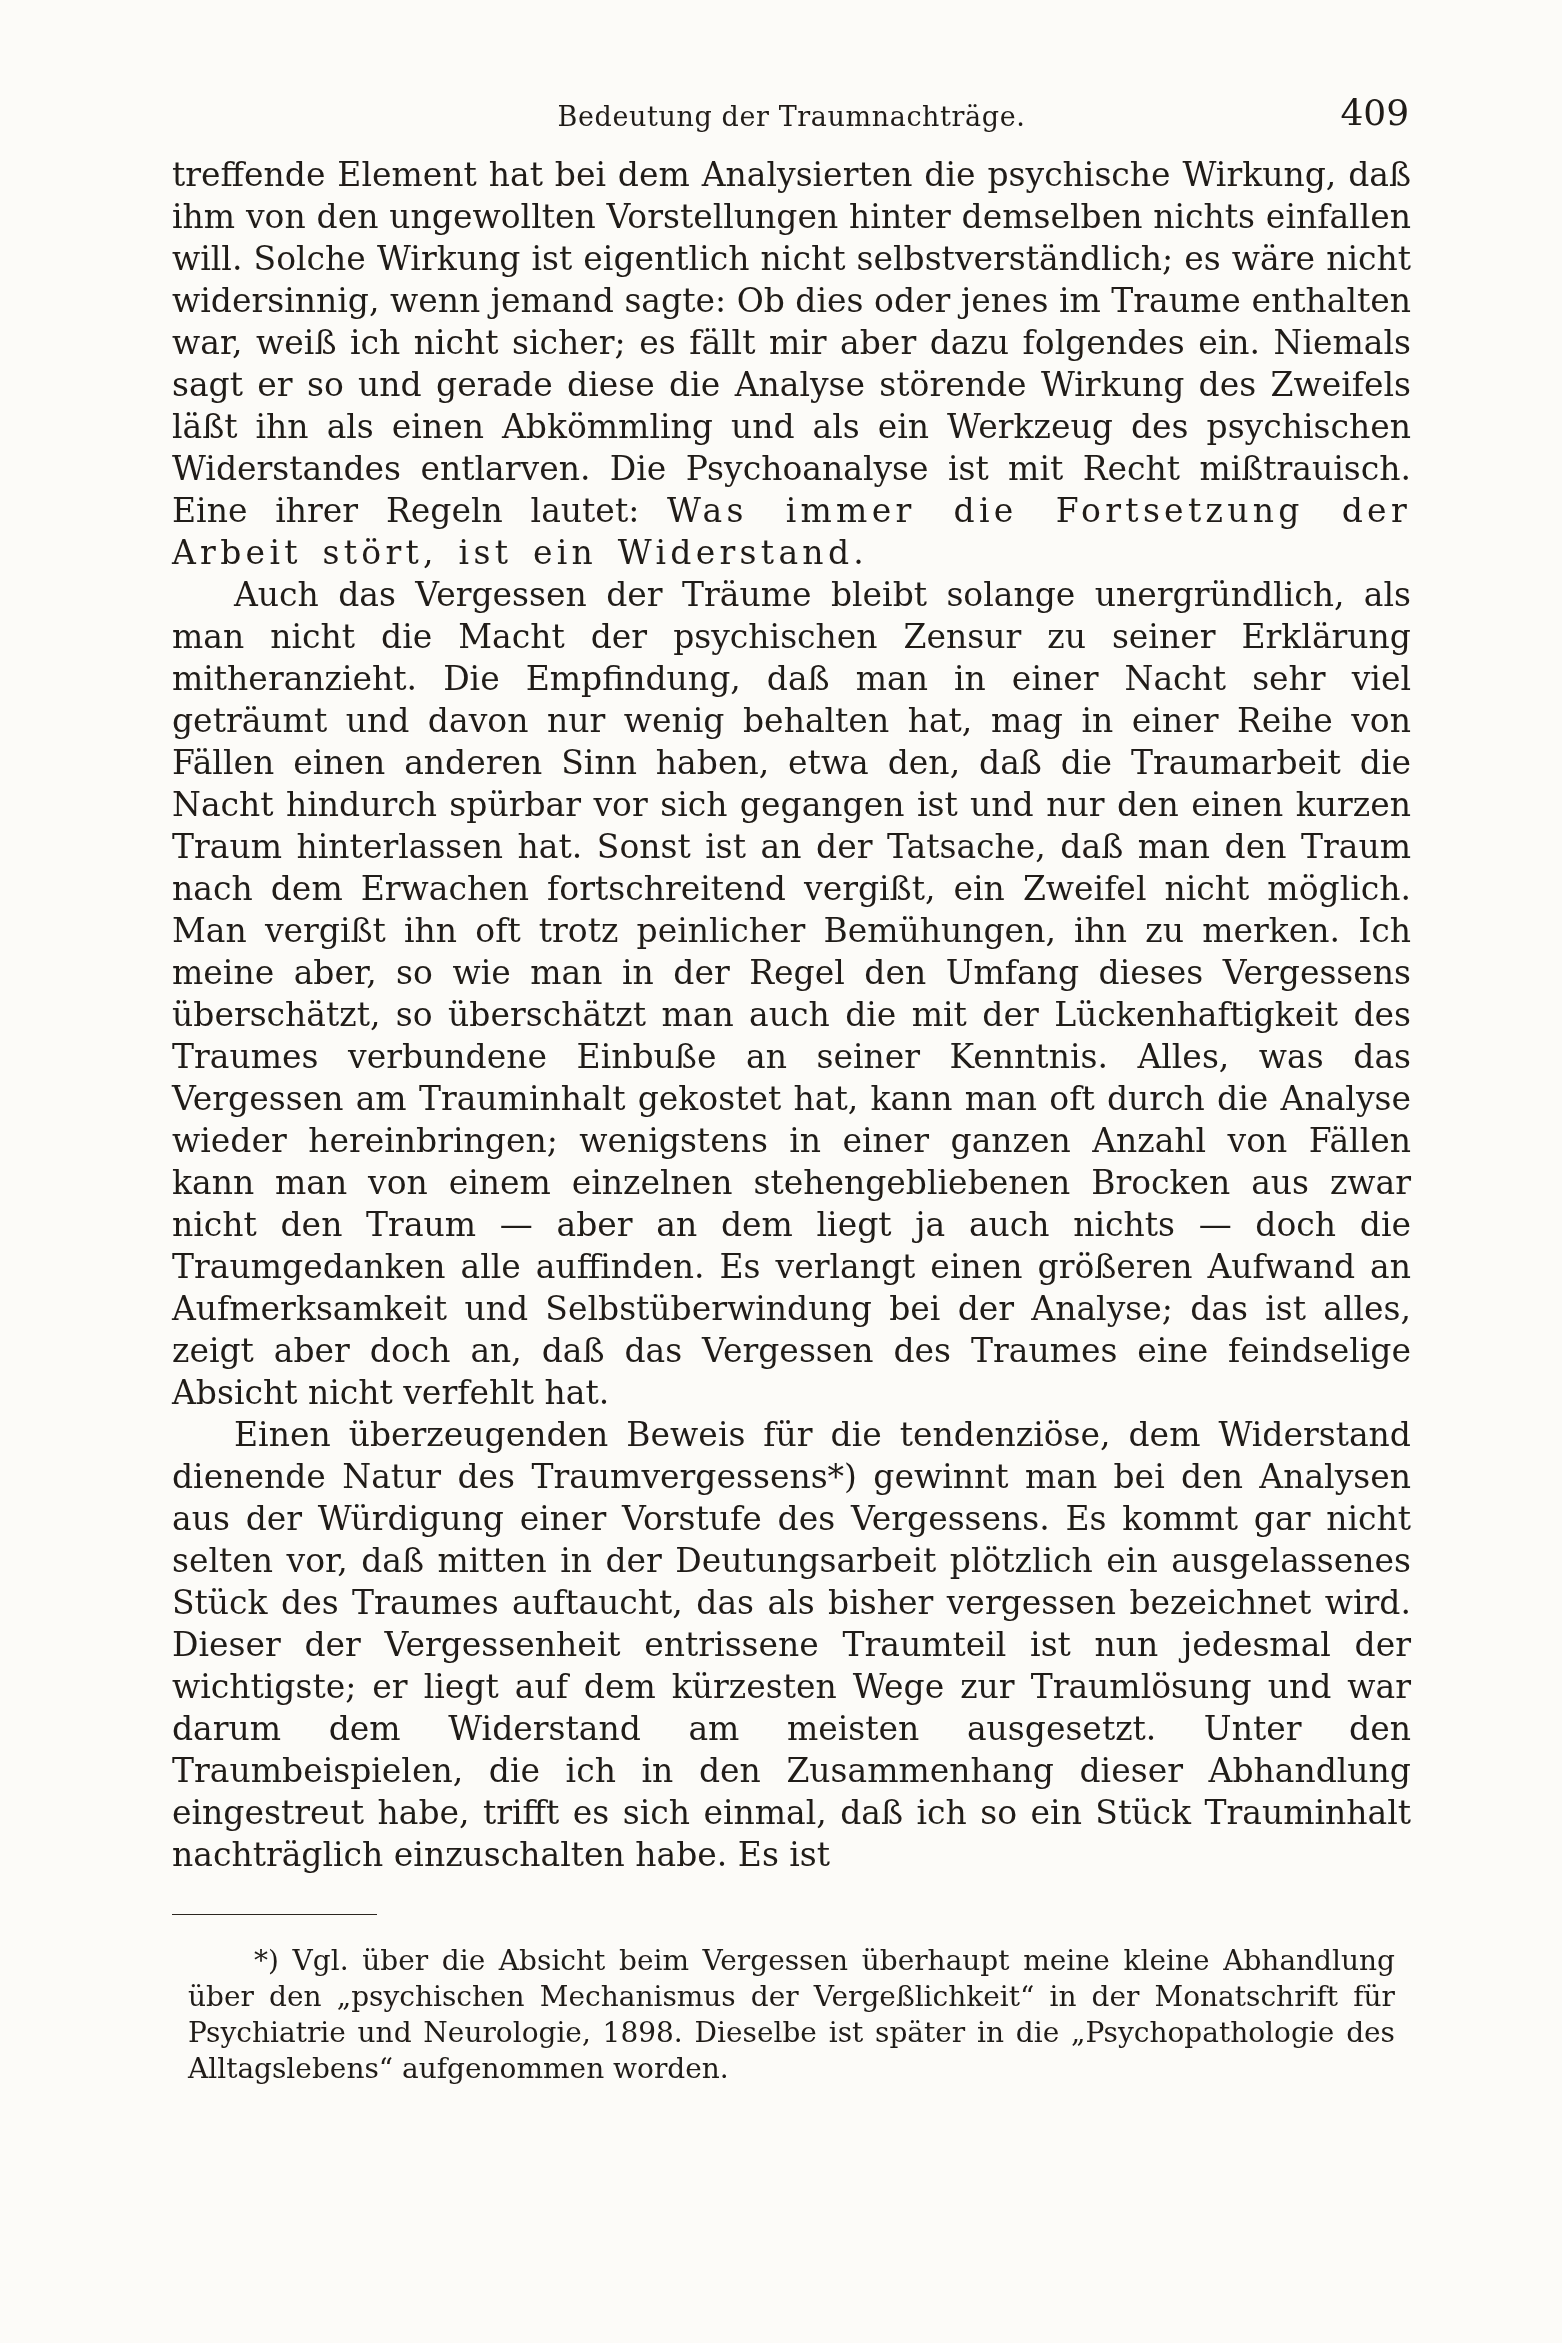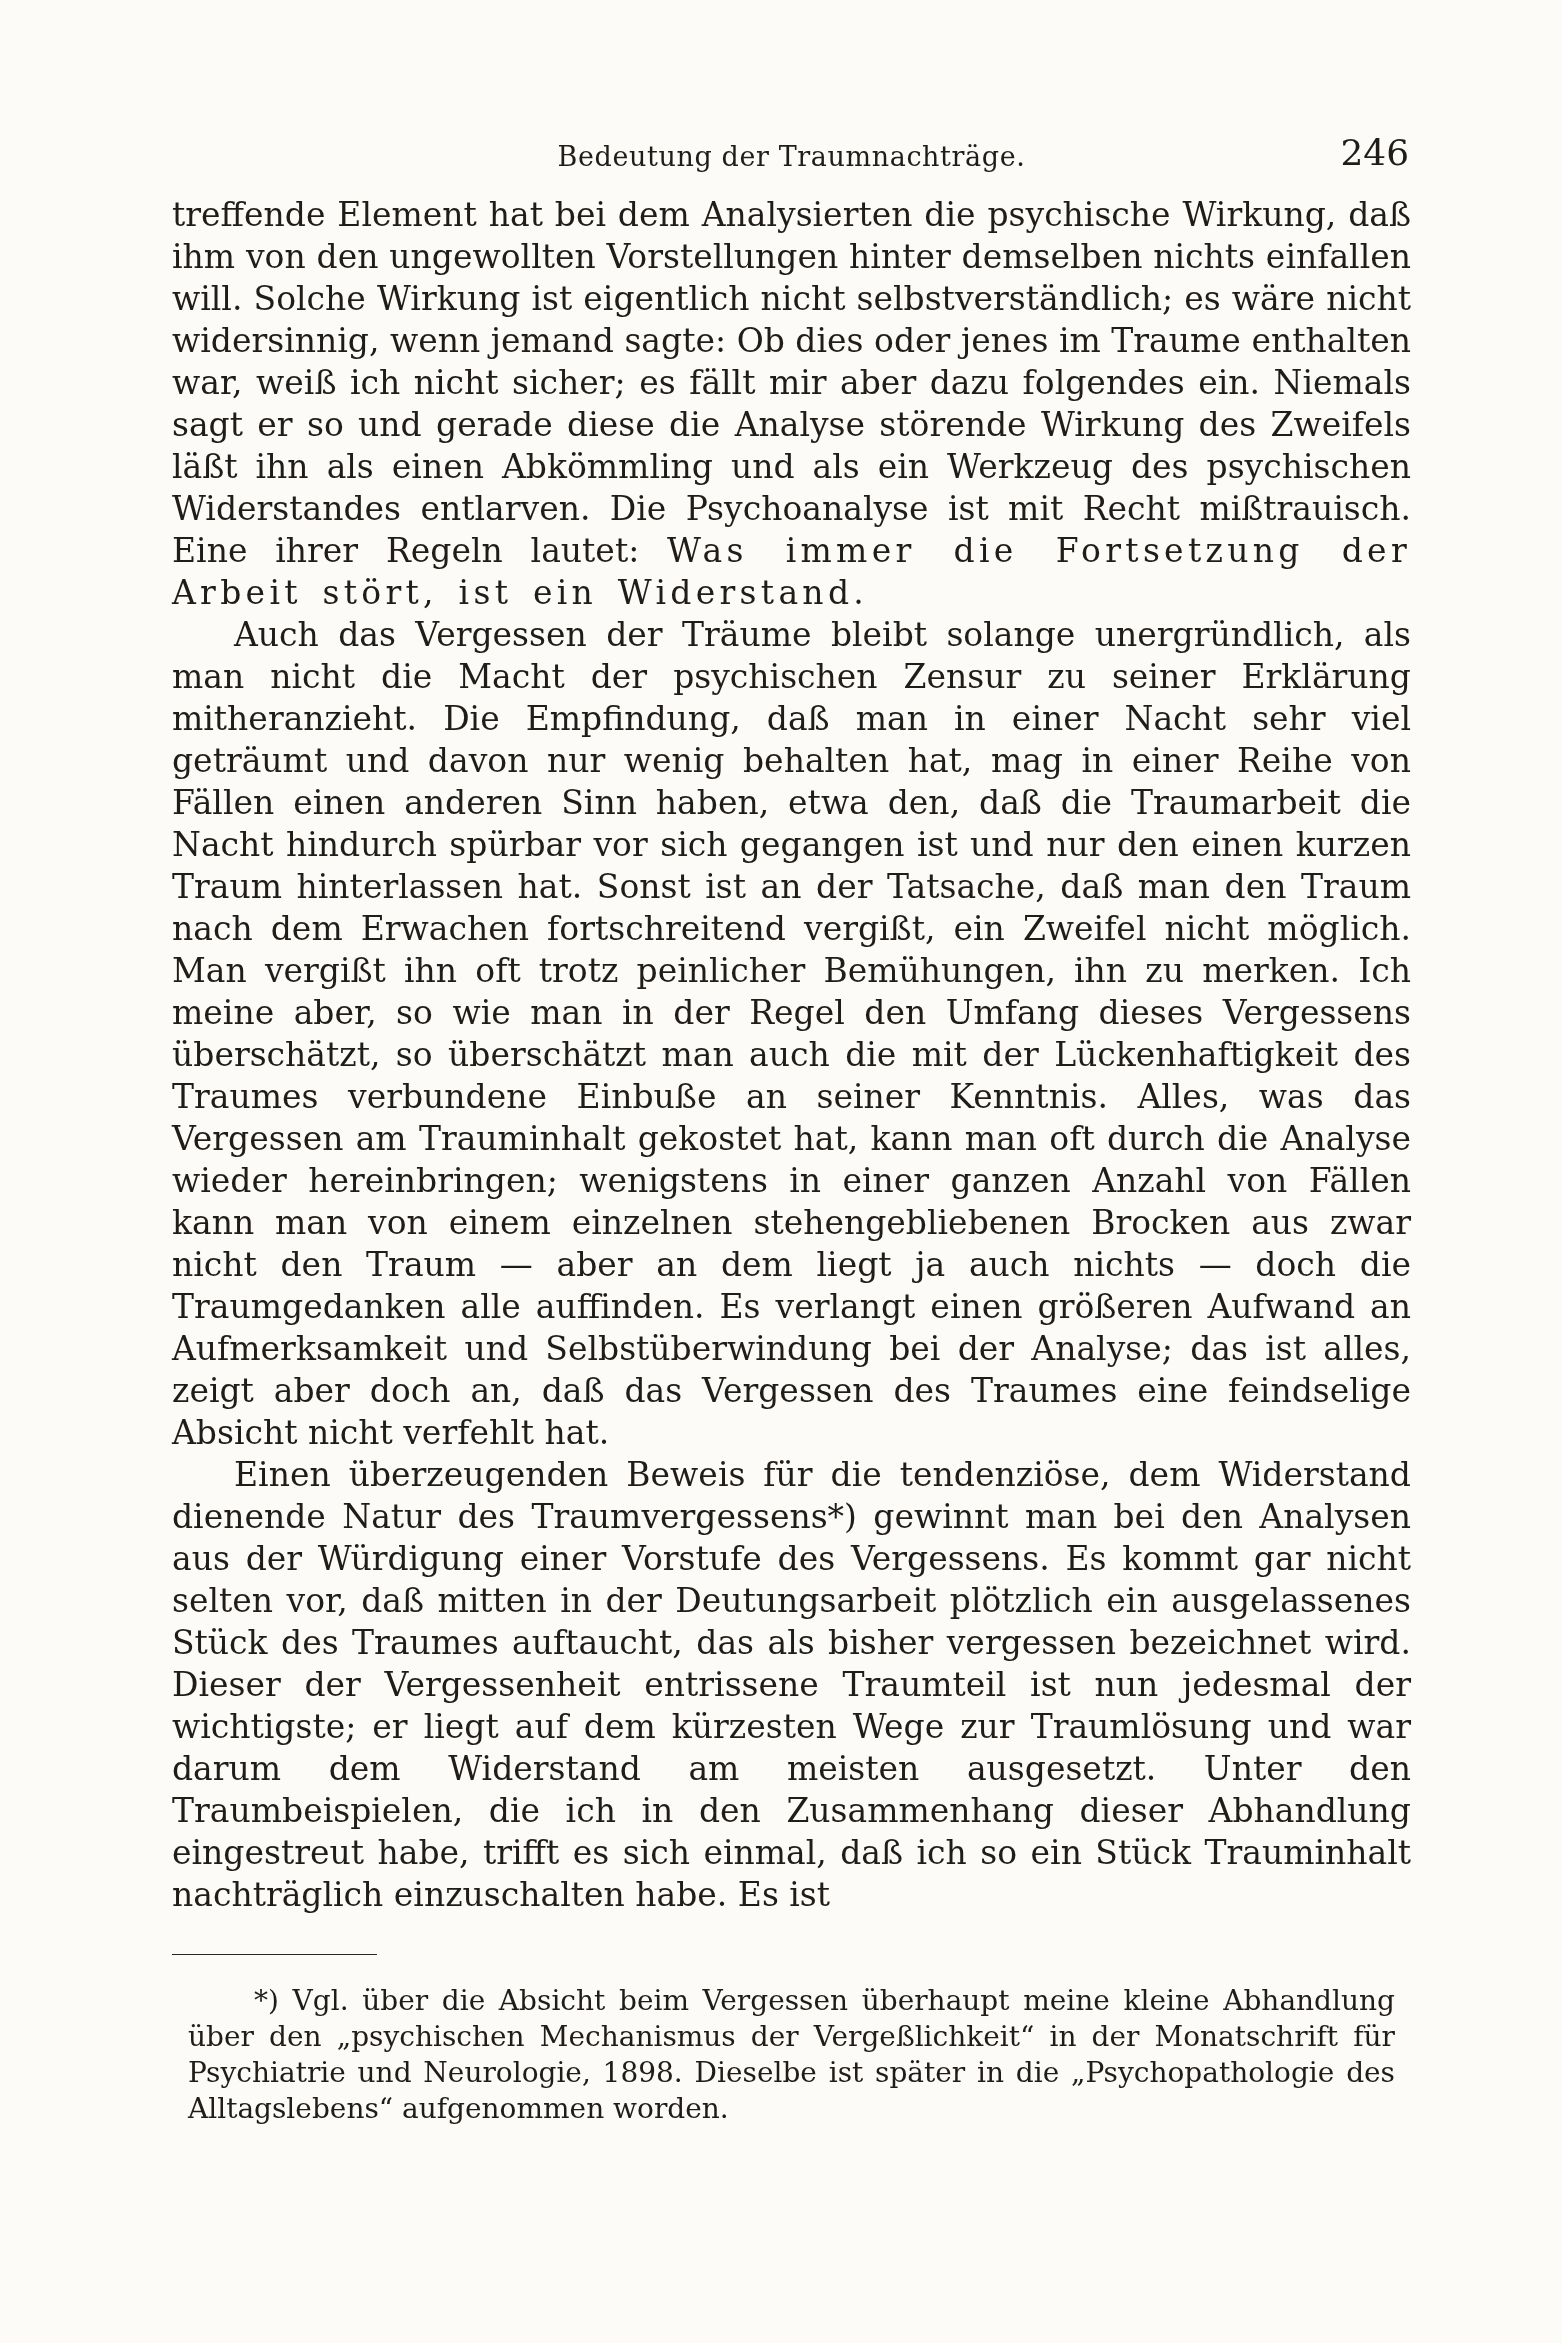--- a/index.html
+++ b/index.html
@@ -20,21 +20,20 @@
   }
   .content {
     position: absolute;
     left: 172px;
     top: 92px;
     width: 1239px;
   }
   .page-header {
     position: relative;
     height: 62px;
-    margin-top: 40px;
   }
   .running-title {
     position: absolute;
     left: 0;
     right: 0;
     top: 8.5px;
     text-align: center;
     font-size: 27px;
     letter-spacing: 0.6px;
     white-space: nowrap;
@@ -79,21 +78,21 @@
   }
 </style>
 </head>
 <body>
 
 <div class="page">
   <div class="content">
 
     <div class="page-header">
       <div class="running-title">Bedeutung der Traumnachträge.</div>
-      <div class="page-number">246</div>
+      <div class="page-number">409</div>
     </div>
 
     <div class="body-text">
       <p><span>treffende Element hat bei dem Analysierten die psychische Wirkung, daß ihm von den ungewollten Vorstellungen hinter demselben nichts einfallen will. Solche Wirkung ist eigentlich nicht selbstverständlich; es wäre nicht widersinnig, wenn jemand sagte: Ob dies oder jenes im Traume enthalten war, weiß ich nicht sicher; es fällt mir aber dazu folgendes ein. Niemals sagt er so und gerade diese die Analyse störende Wirkung des Zweifels läßt ihn als einen Abkömmling und als ein Werkzeug des psychischen Widerstandes entlarven. Die Psychoanalyse ist mit Recht mißtrauisch. Eine ihrer Regeln lautet: </span><span class="emphasized">Was immer die Fortsetzung der Arbeit stört, ist ein Widerstand.</span></p>
       <p class="indent">Auch das Vergessen der Träume bleibt solange unergründlich, als man nicht die Macht der psychischen Zensur zu seiner Erklärung mitheranzieht. Die Empfindung, daß man in einer Nacht sehr viel geträumt und davon nur wenig behalten hat, mag in einer Reihe von Fällen einen anderen Sinn haben, etwa den, daß die Traumarbeit die Nacht hindurch spürbar vor sich gegangen ist und nur den einen kurzen Traum hinterlassen hat. Sonst ist an der Tatsache, daß man den Traum nach dem Erwachen fortschreitend vergißt, ein Zweifel nicht möglich. Man vergißt ihn oft trotz peinlicher Bemühungen, ihn zu merken. Ich meine aber, so wie man in der Regel den Umfang dieses Vergessens überschätzt, so überschätzt man auch die mit der Lückenhaftigkeit des Traumes verbundene Einbuße an seiner Kenntnis. Alles, was das Vergessen am Trauminhalt gekostet hat, kann man oft durch die Analyse wieder hereinbringen; wenigstens in einer ganzen Anzahl von Fällen kann man von einem einzelnen stehengebliebenen Brocken aus zwar nicht den Traum — aber an dem liegt ja auch nichts — doch die Traumgedanken alle auffinden. Es verlangt einen größeren Aufwand an Aufmerksamkeit und Selbstüberwindung bei der Analyse; das ist alles, zeigt aber doch an, daß das Vergessen des Traumes eine feindselige Absicht nicht verfehlt hat.</p>
       <p class="indent">Einen überzeugenden Beweis für die tendenziöse, dem Widerstand dienende Natur des Traumvergessens*) gewinnt man bei den Analysen aus der Würdigung einer Vorstufe des Vergessens. Es kommt gar nicht selten vor, daß mitten in der Deutungsarbeit plötzlich ein ausgelassenes Stück des Traumes auftaucht, das als bisher vergessen bezeichnet wird. Dieser der Vergessenheit entrissene Traumteil ist nun jedesmal der wichtigste; er liegt auf dem kürzesten Wege zur Traumlösung und war darum dem Widerstand am meisten ausgesetzt. Unter den Traumbeispielen, die ich in den Zusammenhang dieser Abhandlung eingestreut habe, trifft es sich einmal, daß ich so ein Stück Trauminhalt nachträglich einzuschalten habe. Es ist</p>
     </div>
 
     <div class="footnote">
       <hr class="footnote-rule">

